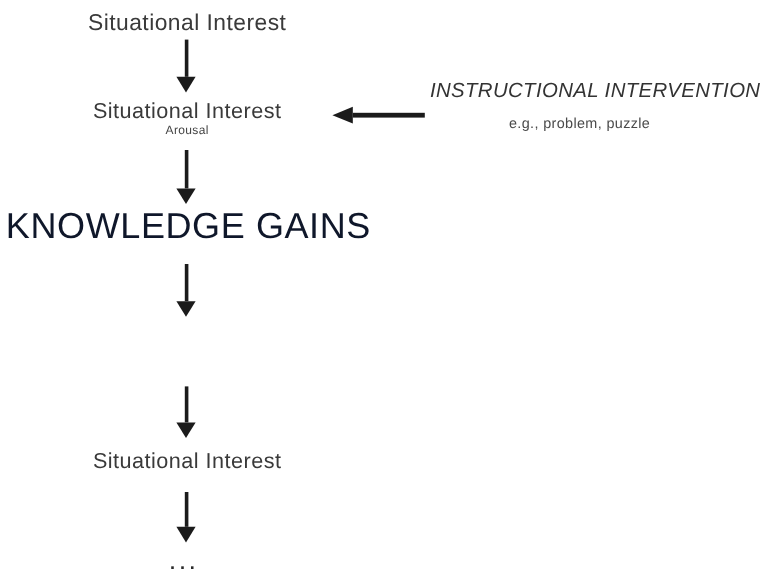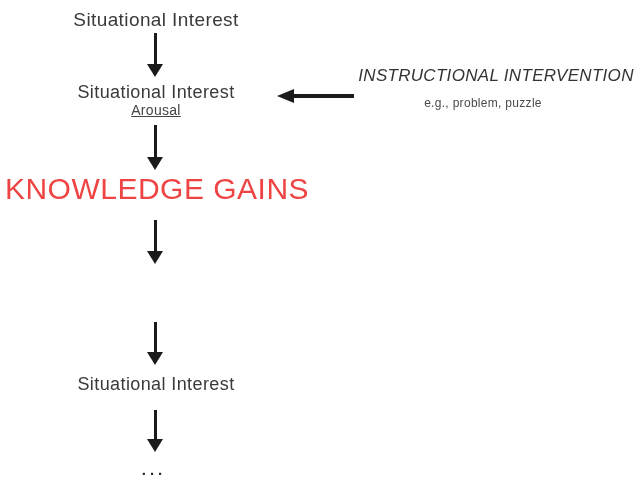--- a/index.html
+++ b/index.html
@@ -21,36 +21,35 @@
     text-align: center;
     white-space: nowrap;
     color: #3a3a3a;
   }
   .step .label {
     font-size: 18px;
     line-height: 21px;
     letter-spacing: 0.4px;
   }
   .step .sublabel {
-    font-size: 14px;
+    font-size: 10px;
     line-height: 14px;
     letter-spacing: 0.3px;
     color: #444444;
-    text-decoration: underline;
   }
 
   #step-1 { left: 156px; top: 9px; }
   #step-1 .label { font-size: 19px; }
   #step-2 { left: 156px; top: 82px; }
   #step-3 { left: 157px; top: 172px; }
   #step-3 .label {
     font-size: 30px;
     line-height: 33px;
     letter-spacing: 0.5px;
-    color: #ef4444;
+    color: #0f172a;
   }
   #step-4 { left: 156px; top: 275px; }
   #step-5 { left: 156px; top: 374px; }
   #step-6 { left: 154px; top: 459px; }
   #step-6 .label {
     font-size: 15px;
     font-weight: 700;
     letter-spacing: 4px;
     color: #2a2a2a;
   }

